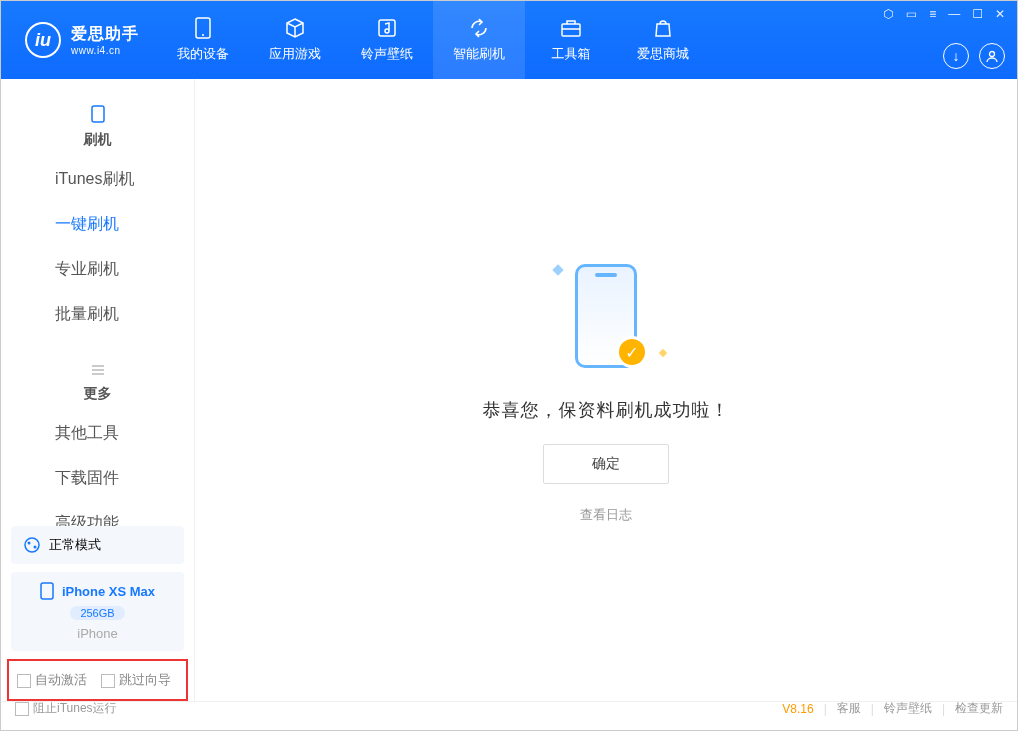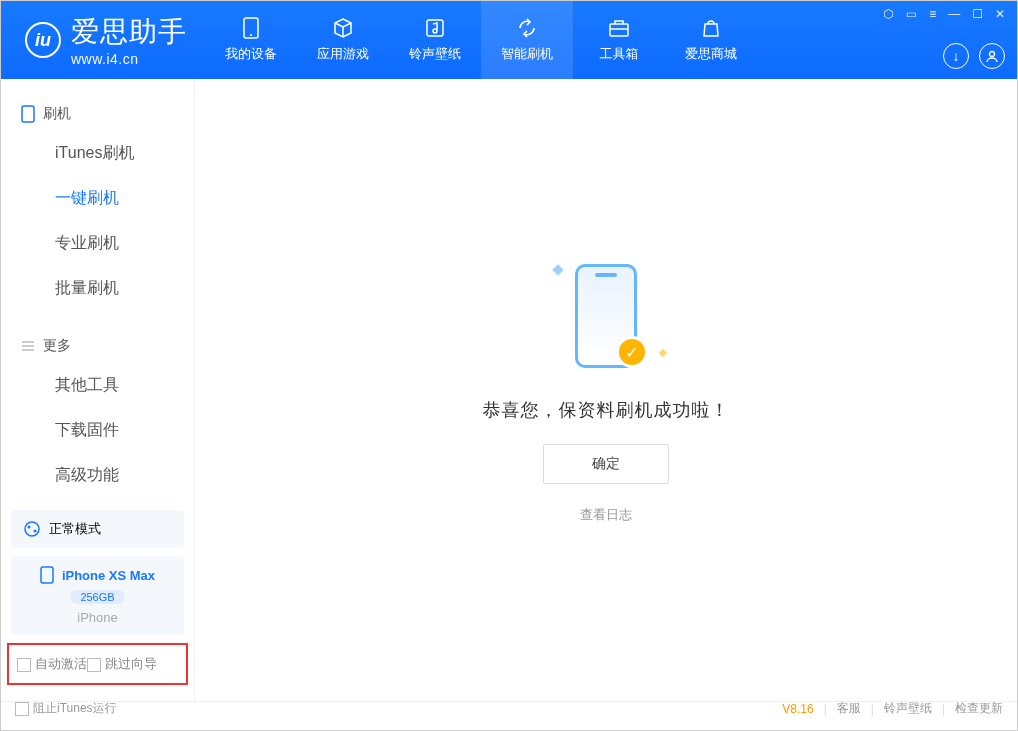--- a/index.html
+++ b/index.html
@@ -3,46 +3,46 @@
 <meta charset="utf-8">
 <style>
 * { margin: 0; padding: 0; box-sizing: border-box; font-family: "Microsoft YaHei", Arial, sans-serif; }
 body { background: #fff; width: 1018px; height: 731px; overflow: hidden; border: 1px solid #ccc; }
 
 
 .header { height: 78px; background: linear-gradient(to bottom, #1779ff 0%, #0e6bff 100%); display: flex; align-items: stretch; position: relative; }
 .logo-area { display: flex; align-items: center; padding: 0 18px 0 24px; }
 .logo-circle { width: 36px; height: 36px; border: 2.5px solid #fff; border-radius: 50%; display: flex; align-items: center; justify-content: center; color: #fff; font-weight: bold; font-size: 18px; font-style: italic; }
 .logo-text { margin-left: 10px; color: #fff; }
-.logo-text .cn { font-size: 28px; font-weight: normal; letter-spacing: 1px; }
-.logo-text .url { font-size: 14px; opacity: .95; letter-spacing: .5px; }
+.logo-text .cn { font-size: 16px; font-weight: bold; letter-spacing: 1px; }
+.logo-text .url { font-size: 10px; opacity: .95; letter-spacing: .5px; }
 .nav { display: flex; }
 .nav-item { width: 92px; display: flex; flex-direction: column; align-items: center; justify-content: center; color: #fff; font-size: 13px; cursor: pointer; gap: 6px; }
 .nav-item.active { background: rgba(255,255,255,.12); }
 .nav-item .ic { width: 22px; height: 22px; display: flex; align-items: center; justify-content: center; }
 .header-right { position: absolute; right: 10px; top: 4px; display: flex; gap: 8px; color: #fff; font-size: 12px; align-items: center; }
 .header-right span { cursor: pointer; opacity: .9; padding: 2px; }
 .header-actions { position: absolute; right: 12px; bottom: 10px; display: flex; gap: 10px; }
 .header-actions .circ { width: 26px; height: 26px; border: 1.5px solid #fff; border-radius: 50%; display: flex; align-items: center; justify-content: center; cursor: pointer; color: #fff; font-size: 14px; }
 
 
 .body { display: flex; height: 622px; }
 .sidebar { width: 194px; border-right: 1px solid #eef0f2; display: flex; flex-direction: column; position: relative; }
 .side-group { padding-top: 18px; }
-.side-head { display: flex; align-items: center; gap: 8px; padding: 8px 20px; color: #555; font-size: 14px; font-weight: normal; }
+.side-head { display: flex; align-items: center; gap: 8px; padding: 8px 20px; color: #555; font-size: 14px; font-weight: bold; flex-direction: column; }
 .side-head svg { flex-shrink: 0; }
 .side-item { padding: 12px 10px 12px 54px; font-size: 16px; color: #555; cursor: pointer; }
 .side-item.active { color: #1779ff; }
-.side-bottom { position: absolute; bottom: 16px; left: 0; right: 0; }
+.side-bottom { position: absolute; bottom: 0; left: 0; right: 0; }
 .mode-box, .dev-box { background: #f4f7fb; margin: 0 10px 8px 10px; border-radius: 4px; padding: 10px 12px; font-size: 13px; display: flex; align-items: center; gap: 8px; }
 .dev-box { flex-direction: column; align-items: center; gap: 6px; }
 .dev-box .name { color: #1779ff; font-weight: bold; }
 .dev-box .cap { background: #e1edff; color: #1779ff; border-radius: 10px; padding: 1px 10px; font-size: 11px; }
 .dev-box .type { color: #aaa; font-size: 13px; }
-.red-box { border: 2px solid #e33; margin: 0 6px; padding: 10px 8px; display: flex; align-items: center; font-size: 13px; color: #888; }
+.red-box { border: 2px solid #e33; margin: 0 6px; padding: 10px 8px; display: flex; gap: 14px; align-items: center; font-size: 13px; color: #888; }
 .chk { width: 14px; height: 14px; border: 1px solid #bbb; display: inline-block; vertical-align: middle; margin-right: 4px; }
 
 
 .main { flex: 1; display: flex; flex-direction: column; align-items: center; justify-content: center; gap: 22px; position: relative; }
 .phone-illus { position: relative; width: 140px; height: 120px; display: flex; align-items: center; justify-content: center; }
 .phone { width: 62px; height: 104px; border: 3px solid #66b6ff; border-radius: 10px; background: linear-gradient(to bottom, #e9f3ff, #fff); position: relative; }
 .phone::before { content: ""; position: absolute; top: 6px; left: 50%; transform: translateX(-50%); width: 22px; height: 4px; background: #66b6ff; border-radius: 3px; }
 .badge { position: absolute; right: 28px; bottom: 8px; width: 32px; height: 32px; background: #ffb400; border-radius: 50%; border: 3px solid #fff; display: flex; align-items: center; justify-content: center; color: #fff; font-size: 16px; }
 .spark { position: absolute; width: 8px; height: 8px; background: #9cd1ff; transform: rotate(45deg); }
 .spark.s1 { top: 10px; left: 18px; }

